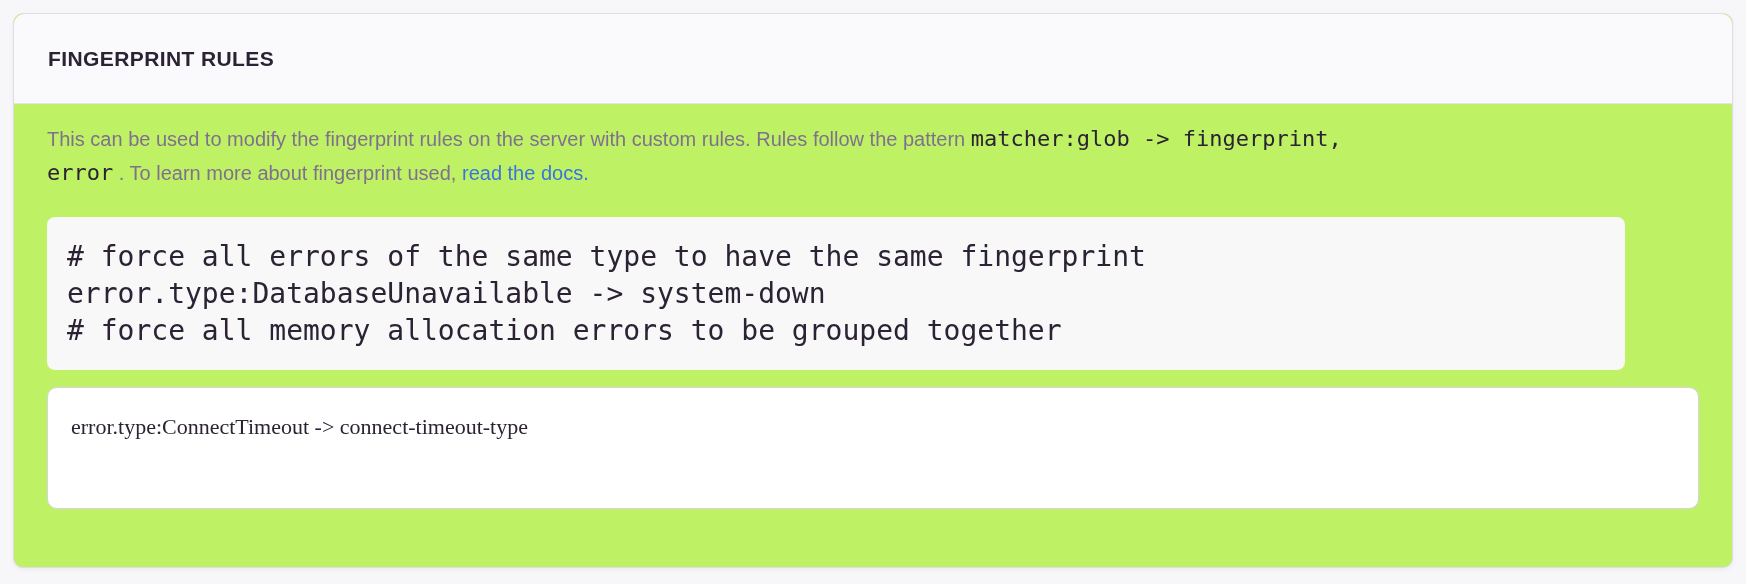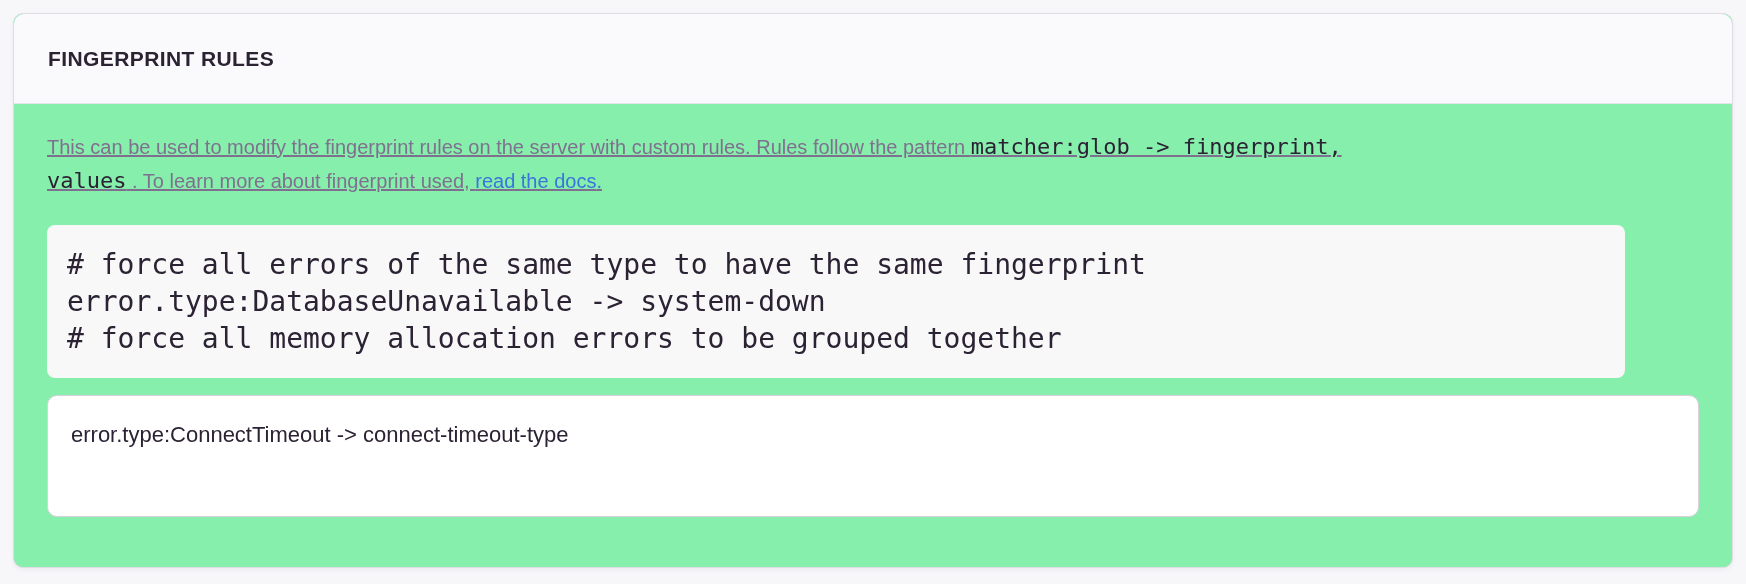--- a/index.html
+++ b/index.html
@@ -13,21 +13,21 @@
     font-family: "Liberation Sans", sans-serif;
     position: relative;
     overflow: hidden;
   }
   .panel {
     position: absolute;
     left: 13px;
     top: 13px;
     width: 1720px;
     height: 555px;
-    background: #86efac;
+    background: #bef264;
     border: 1px solid #E0DCE6;
     border-radius: 10px;
     box-shadow: 0 2px 4px rgba(43, 34, 51, 0.05);
     box-sizing: border-box;
   }
   .panel-header {
     height: 90px;
     display: flex;
     align-items: center;
     padding: 0 34px;
@@ -42,22 +42,21 @@
     letter-spacing: 0.4px;
     color: #2B2233;
   }
   .panel-body {
     padding: 18px 33px 30px 33px;
   }
   .description {
     font-size: 20px;
     line-height: 33px;
     color: #80708F;
-    margin: 8px 0 27px 0;
-    text-decoration: underline;
+    margin: 0 0 27px 0;
   }
   .inline-code {
     font-family: "DejaVu Sans Mono", "Liberation Mono", monospace;
     font-size: 22px;
     color: #2B2233;
   }
   .doc-link {
     color: #3C74DD;
     text-decoration: none;
     cursor: pointer;
@@ -78,37 +77,37 @@
     overflow: hidden;
   }
   .rules-textarea {
     display: block;
     width: 100%;
     height: 122px;
     box-sizing: border-box;
     border: 1px solid #D8D2DE;
     border-radius: 10px;
     padding: 20px 23px;
-    font-family: Liberation Sans, sans-serif;
+    font-family: Liberation Serif, serif;
     font-size: 22px;
     line-height: 37px;
     color: #2B2233;
     background: #FFFFFF;
     resize: none;
     outline: none;
     overflow: hidden;
   }
 </style>
 </head>
 <body>
 
 <div class="panel">
   <div class="panel-header">
     <span class="panel-title">FINGERPRINT RULES</span>
   </div>
   <div class="panel-body">
-    <p class="description"><span>This can be used to modify the fingerprint rules on the server with custom rules. Rules follow the pattern </span><span class="inline-code">matcher:glob -&gt; fingerprint,</span><br><span class="inline-code">values</span><span> . To learn more about fingerprint used, </span><a class="doc-link">read the docs</a><span class="link-period">.</span></p>
+    <p class="description"><span>This can be used to modify the fingerprint rules on the server with custom rules. Rules follow the pattern </span><span class="inline-code">matcher:glob -&gt; fingerprint,</span><br><span class="inline-code">error</span><span> . To learn more about fingerprint used, </span><a class="doc-link">read the docs</a><span class="link-period">.</span></p>
 
     <div class="code-block"><div># force all errors of the same type to have the same fingerprint</div><div>error.type:DatabaseUnavailable -&gt; system-down</div><div># force all memory allocation errors to be grouped together</div></div>
 
     <textarea class="rules-textarea" spellcheck="false" style="">error.type:ConnectTimeout -&gt; connect-timeout-type</textarea>
   </div>
 </div>
 
 </body></html>

